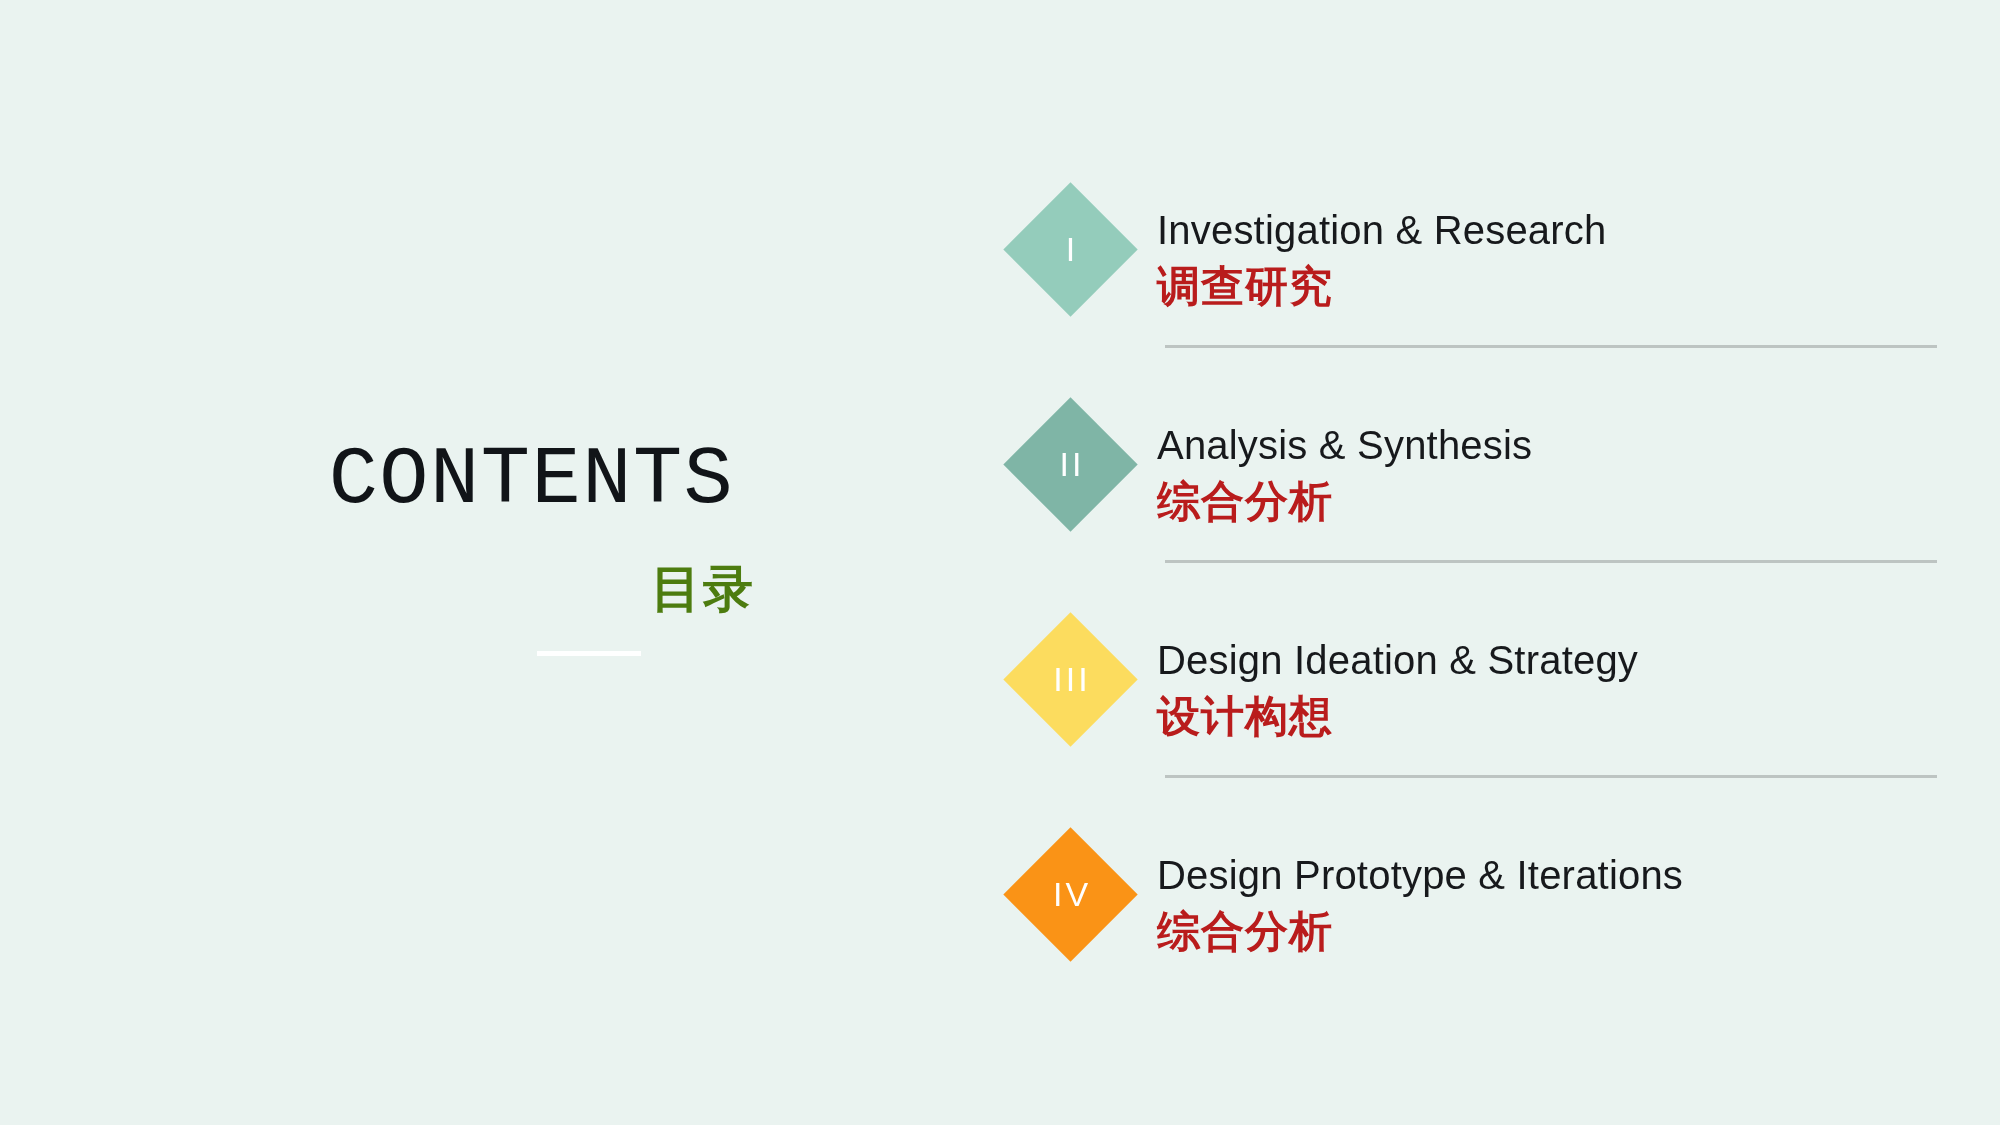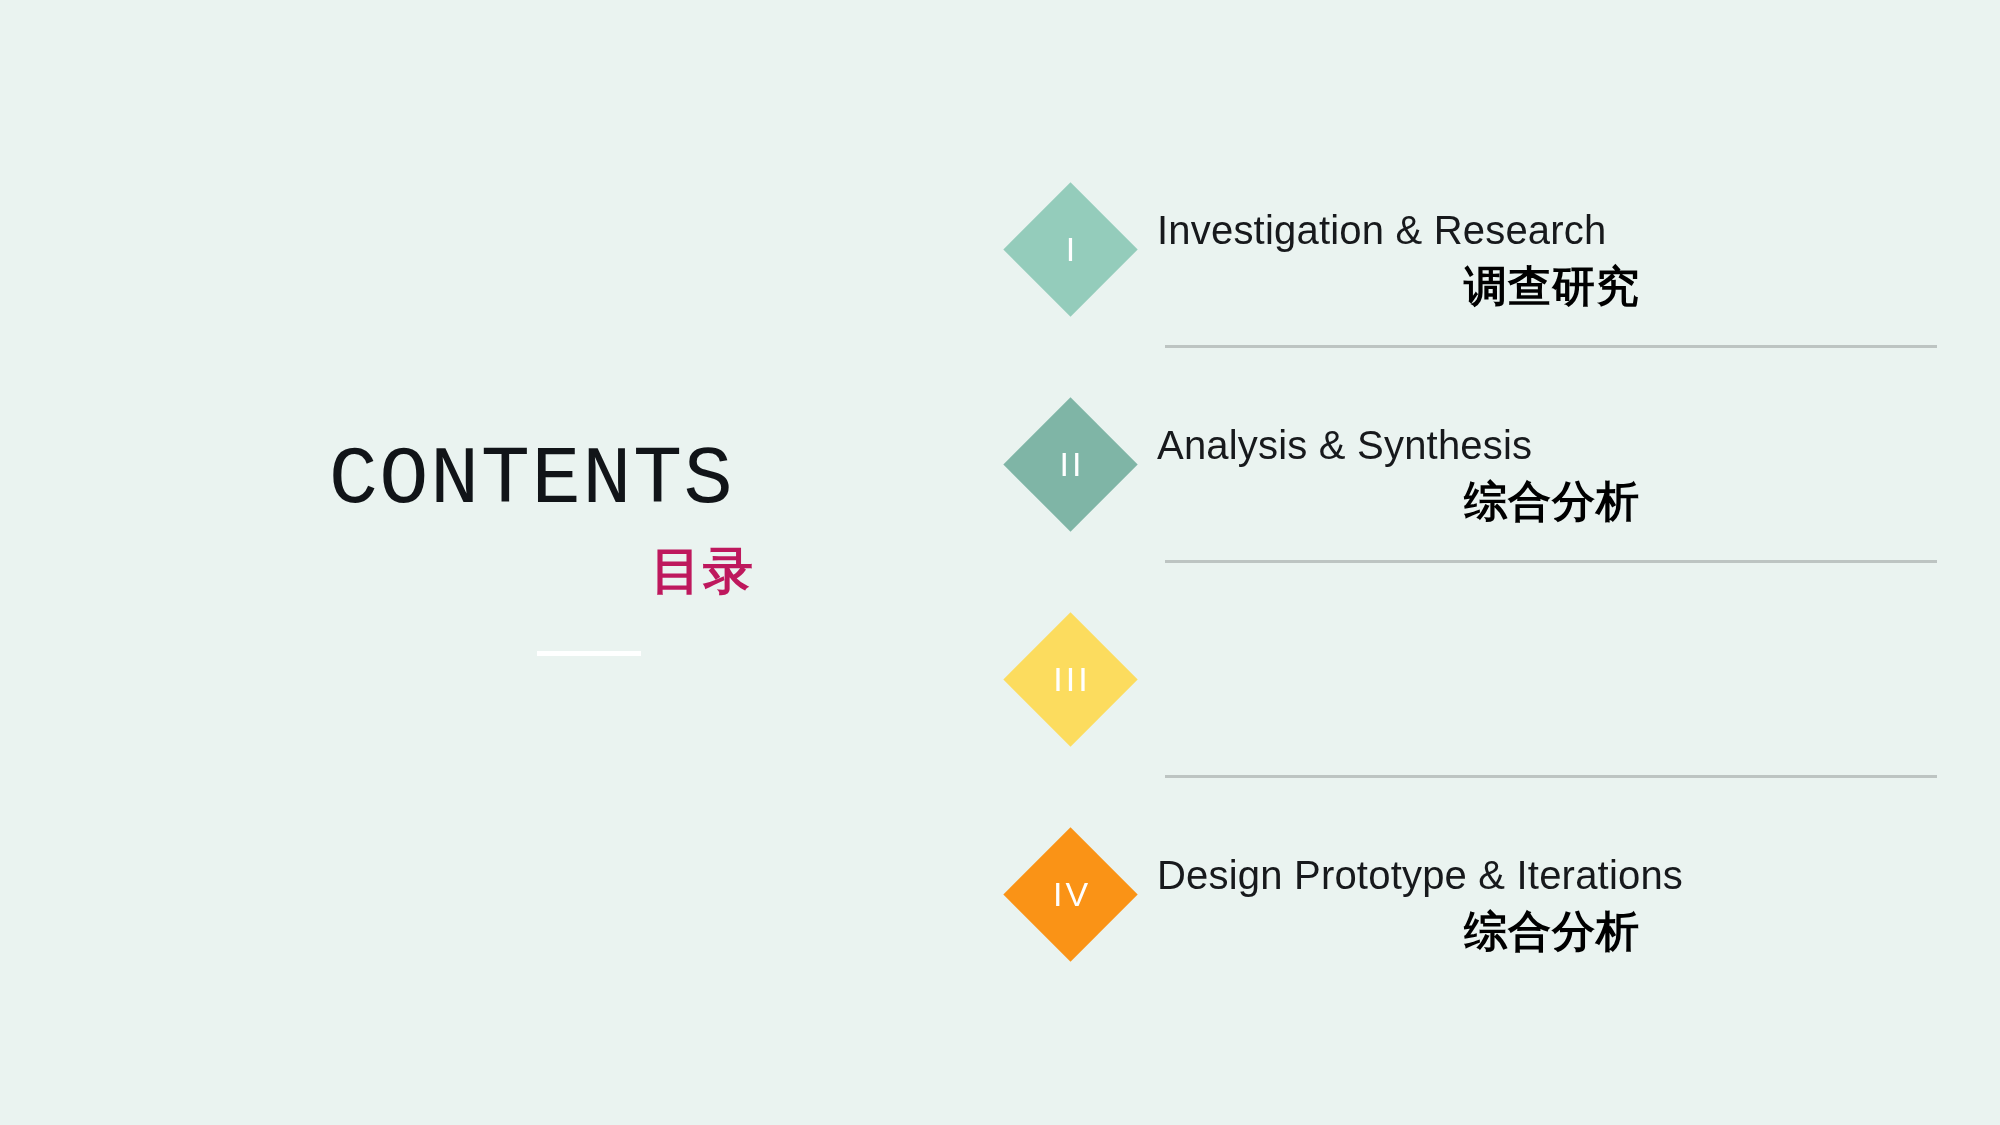--- a/index.html
+++ b/index.html
@@ -42,22 +42,22 @@
     text-align: center;
     margin-right: -8px;
   }
 
   #contents-subtitle {
     display: block;
     font-family: "Liberation Sans", "DejaVu Sans", sans-serif;
     font-size: 50px;
     font-weight: 700;
     line-height: 1.0;
-    color: #be185d;
-    margin-top: 24px;
+    color: #4d7c0f;
+    margin-top: 42px;
     letter-spacing: 2px;
     white-space: nowrap;
   }
 
   #title-rule {
     position: absolute;
     left: 537px;
     top: 651px;
     width: 104px;
     height: 5px;
@@ -131,24 +131,23 @@
     white-space: nowrap;
   }
 
   .toc-cn {
     display: block;
     font-family: "Liberation Sans", "DejaVu Sans", sans-serif;
     font-size: 43px;
     font-weight: 700;
     letter-spacing: 1px;
     line-height: 1.2;
-    color: #000000;
+    color: #b91c1c;
     margin-top: 8px;
     white-space: nowrap;
-    text-align: center;
   }
 
   .toc-divider {
     position: absolute;
     left: 162px;
     top: 203px;
     width: 772px;
     height: 3px;
     background: #bdc4c2;
   }
@@ -192,20 +191,24 @@
         <span class="toc-cn">综合分析</span>
       </div>
       <div class="toc-divider" style="background: rgb(189, 196, 194);"></div>
     </div>
 
     <div class="toc-row">
       <div class="diamond-wrap">
         <div class="diamond" style="background: rgb(252, 220, 94);"></div>
         <div class="diamond-numeral">III</div>
       </div>
+      <div class="toc-text">
+        <span class="toc-en">Design Ideation &amp; Strategy</span>
+        <span class="toc-cn">设计构想</span>
+      </div>
       <div class="toc-divider" style="background: rgb(189, 196, 194);"></div>
     </div>
 
     <div class="toc-row">
       <div class="diamond-wrap">
         <div class="diamond" style="background: rgb(250, 147, 22);"></div>
         <div class="diamond-numeral">IV</div>
       </div>
       <div class="toc-text">
         <span class="toc-en">Design Prototype &amp; Iterations</span>

